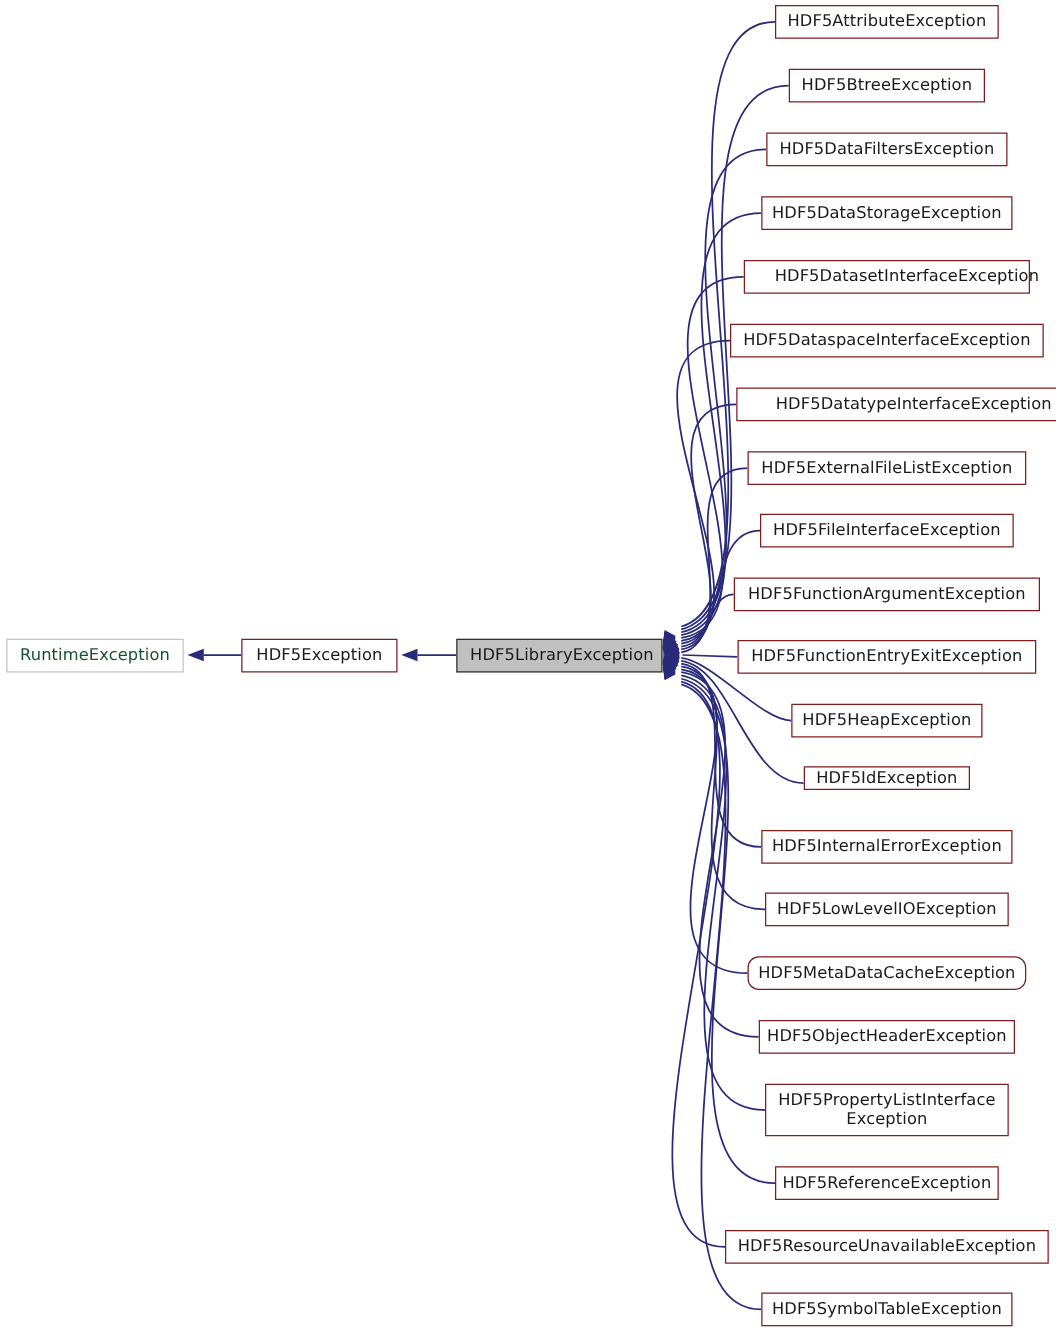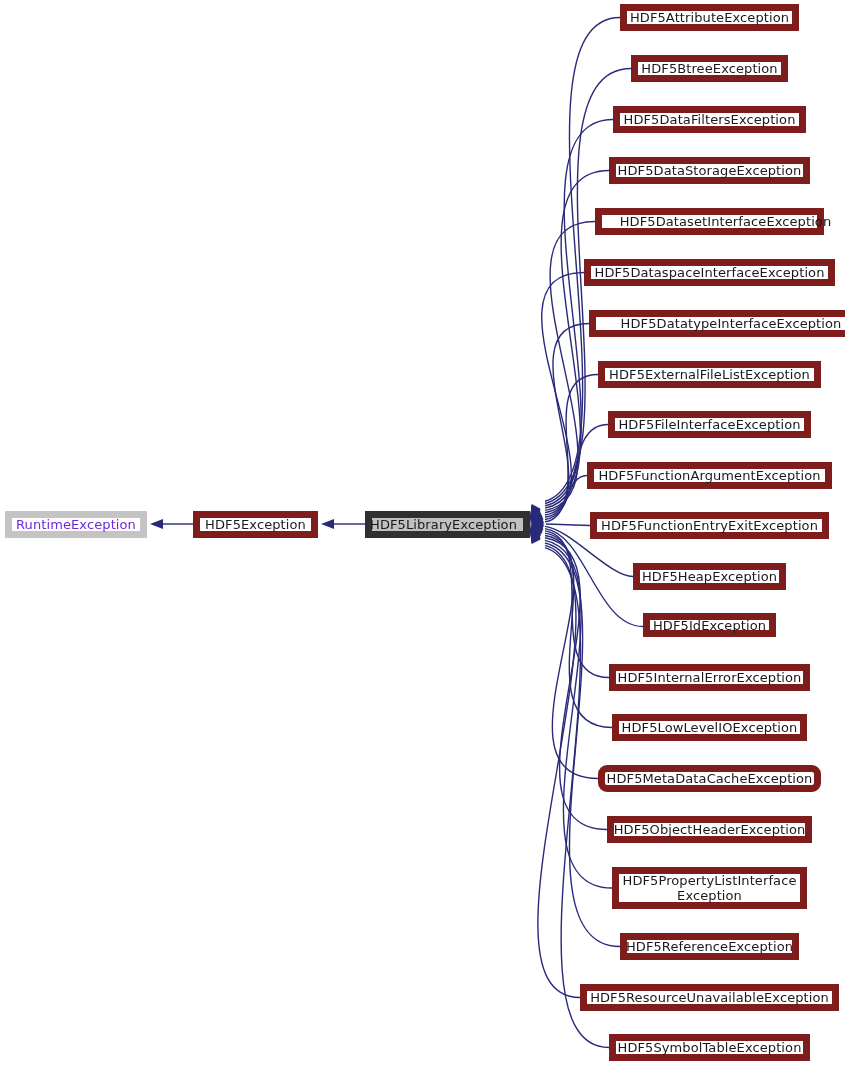--- a/index.html
+++ b/index.html
@@ -26,35 +26,35 @@
     height: 1067px;
   }
   .node {
     position: absolute;
     box-sizing: border-box;
     display: flex;
     align-items: center;
     justify-content: center;
     text-align: center;
     background: #ffffff;
-    border: 7px solid #7f1d1d;
+    border: 1px solid #7f1d1d;
     color: #1a1a1a;
     font-size: 13px;
     line-height: 15px;
     letter-spacing: 0.1px;
     white-space: pre-line;
     padding: 0 6px;
   }
   .node.root-node {
     background: #c0c0c0;
     border-color: #303030;
   }
   .node.external-node {
     border-color: #c4c4c4;
-    color: #6d28d9;
+    color: #14532d;
   }
 </style>
 </head>
 <body>
 
 <div id="diagram-root">
 
   <svg id="edge-layer" viewBox="0 0 845 1067" width="845" height="1067" xmlns="http://www.w3.org/2000/svg">
     <g id="edges-group">
         <line x1="193" y1="524" x2="163" y2="524" stroke="#2a2a7a" stroke-width="1.4"></line>
@@ -115,21 +115,21 @@
       <div class="node" style="left: 613px; top: 106px; width: 193px; height: 27px;"><span>HDF5DataFiltersException</span></div>
       <div class="node" style="left: 609px; top: 157px; width: 201px; height: 27px;"><span>HDF5DataStorageException</span></div>
       <div class="node" style="left: 595px; top: 208px; width: 229px; height: 27px; padding-left: 38px;"><span>HDF5DatasetInterfaceException</span></div>
       <div class="node" style="left: 584px; top: 259px; width: 251px; height: 27px;"><span>HDF5DataspaceInterfaceException</span></div>
       <div class="node" style="left: 589px; top: 310px; width: 284px; height: 27px;"><span>HDF5DatatypeInterfaceException</span></div>
       <div class="node" style="left: 598px; top: 361px; width: 223px; height: 27px;"><span>HDF5ExternalFileListException</span></div>
       <div class="node" style="left: 608px; top: 411px; width: 203px; height: 27px;"><span>HDF5FileInterfaceException</span></div>
       <div class="node" style="left: 587px; top: 462px; width: 245px; height: 27px;"><span>HDF5FunctionArgumentException</span></div>
       <div class="node" style="left: 590px; top: 512px; width: 239px; height: 27px;"><span>HDF5FunctionEntryExitException</span></div>
       <div class="node" style="left: 633px; top: 563px; width: 153px; height: 27px;"><span>HDF5HeapException</span></div>
-      <div class="node" style="left: 643px; top: 613px; width: 133px; height: 24px;"><span>HDF5IdException</span></div>
+      <div class="node" style="left: 643px; top: 613px; width: 133px; height: 19px;"><span>HDF5IdException</span></div>
       <div class="node" style="left: 609px; top: 664px; width: 201px; height: 27px;"><span>HDF5InternalErrorException</span></div>
       <div class="node" style="left: 612px; top: 714px; width: 195px; height: 27px;"><span>HDF5LowLevelIOException</span></div>
       <div class="node" style="left: 598px; top: 765px; width: 223px; height: 27px; border-radius: 9px;"><span>HDF5MetaDataCacheException</span></div>
       <div class="node" style="left: 607px; top: 816px; width: 205px; height: 27px;"><span>HDF5ObjectHeaderException</span></div>
       <div class="node" style="left: 612px; top: 867px; width: 195px; height: 42px;"><span>HDF5PropertyListInterface
 Exception</span></div>
       <div class="node" style="left: 620px; top: 933px; width: 179px; height: 27px;"><span>HDF5ReferenceException</span></div>
       <div class="node" style="left: 580px; top: 984px; width: 259px; height: 27px; text-align: right;"><span>HDF5ResourceUnavailableException</span></div>
       <div class="node" style="left: 609px; top: 1034px; width: 201px; height: 27px;"><span>HDF5SymbolTableException</span></div>
     </div>

